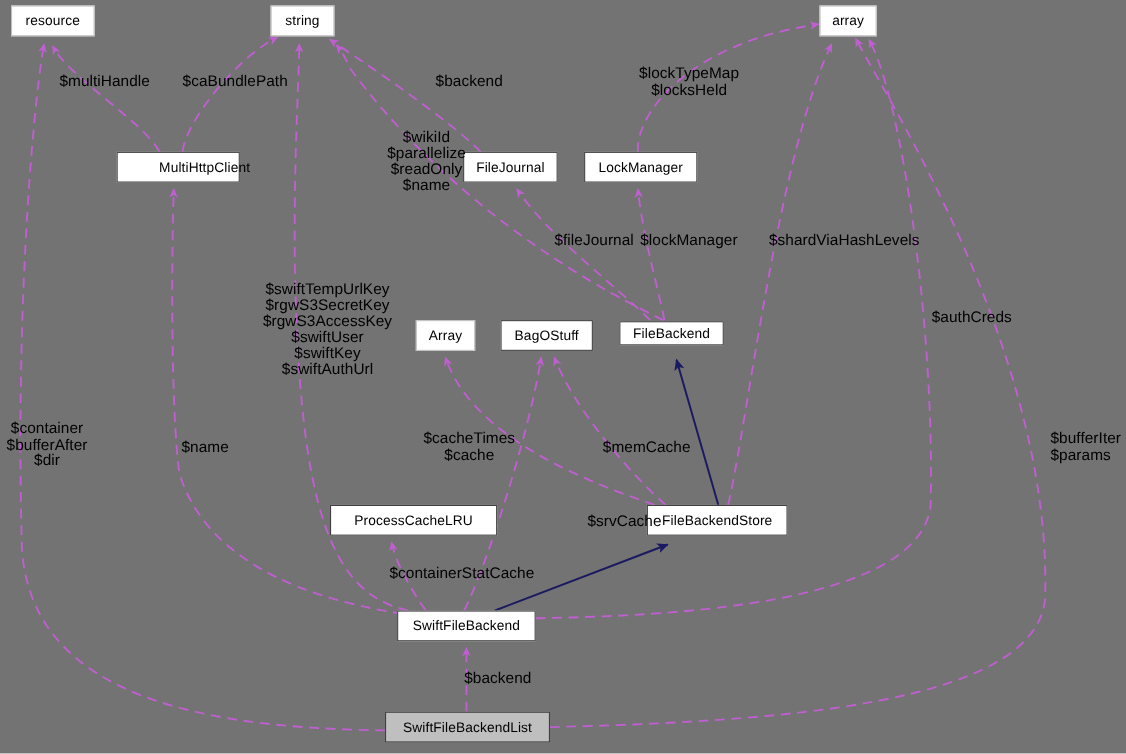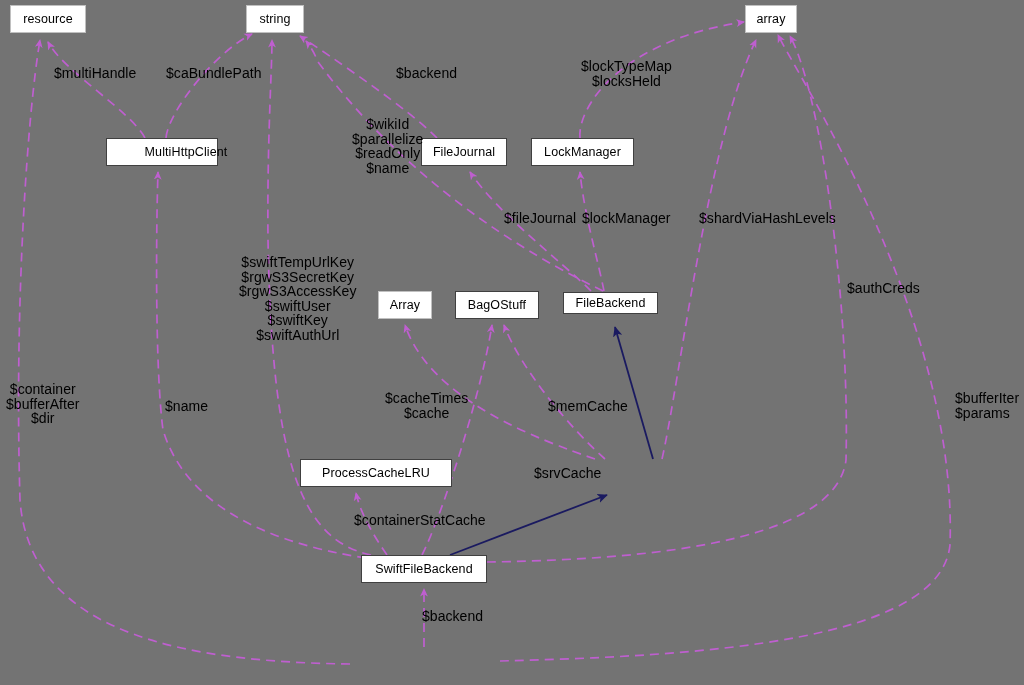--- a/index.html
+++ b/index.html
@@ -144,22 +144,28 @@
   </div>
   <div class="node" style="left:455px; top:291px; width:84px; height:28px;">
     <span>BagOStuff</span>
   </div>
   <div class="node" style="left:563px; top:292px; width:95px; height:22px;">
     <span>FileBackend</span>
   </div>
   <div class="node" style="left:300px; top:459px; width:152px; height:28px;">
     <span>ProcessCacheLRU</span>
   </div>
+  <div class="node" style="left:588px; top:459px; width:128px; height:28px;">
+    <span>FileBackendStore</span>
+  </div>
   <div class="node" style="left:361px; top:555px; width:126px; height:28px;">
     <span>SwiftFileBackend</span>
+  </div>
+  <div class="node current" style="left:350px; top:647px; width:150px; height:28px;">
+    <span>SwiftFileBackendList</span>
   </div>
 
   <div class="edge-label left" style="left:54px; top:66px;">$multiHandle</div>
   <div class="edge-label left" style="left:166px; top:66px;">$caBundlePath</div>
   <div class="edge-label left" style="left:396px; top:66px;">$backend</div>
   <div class="edge-label" style="left:581px; top:59px;">$lockTypeMap
 $locksHeld</div>
   <div class="edge-label" style="left:352px; top:117px;">$wikiId
 $parallelize
 $readOnly

